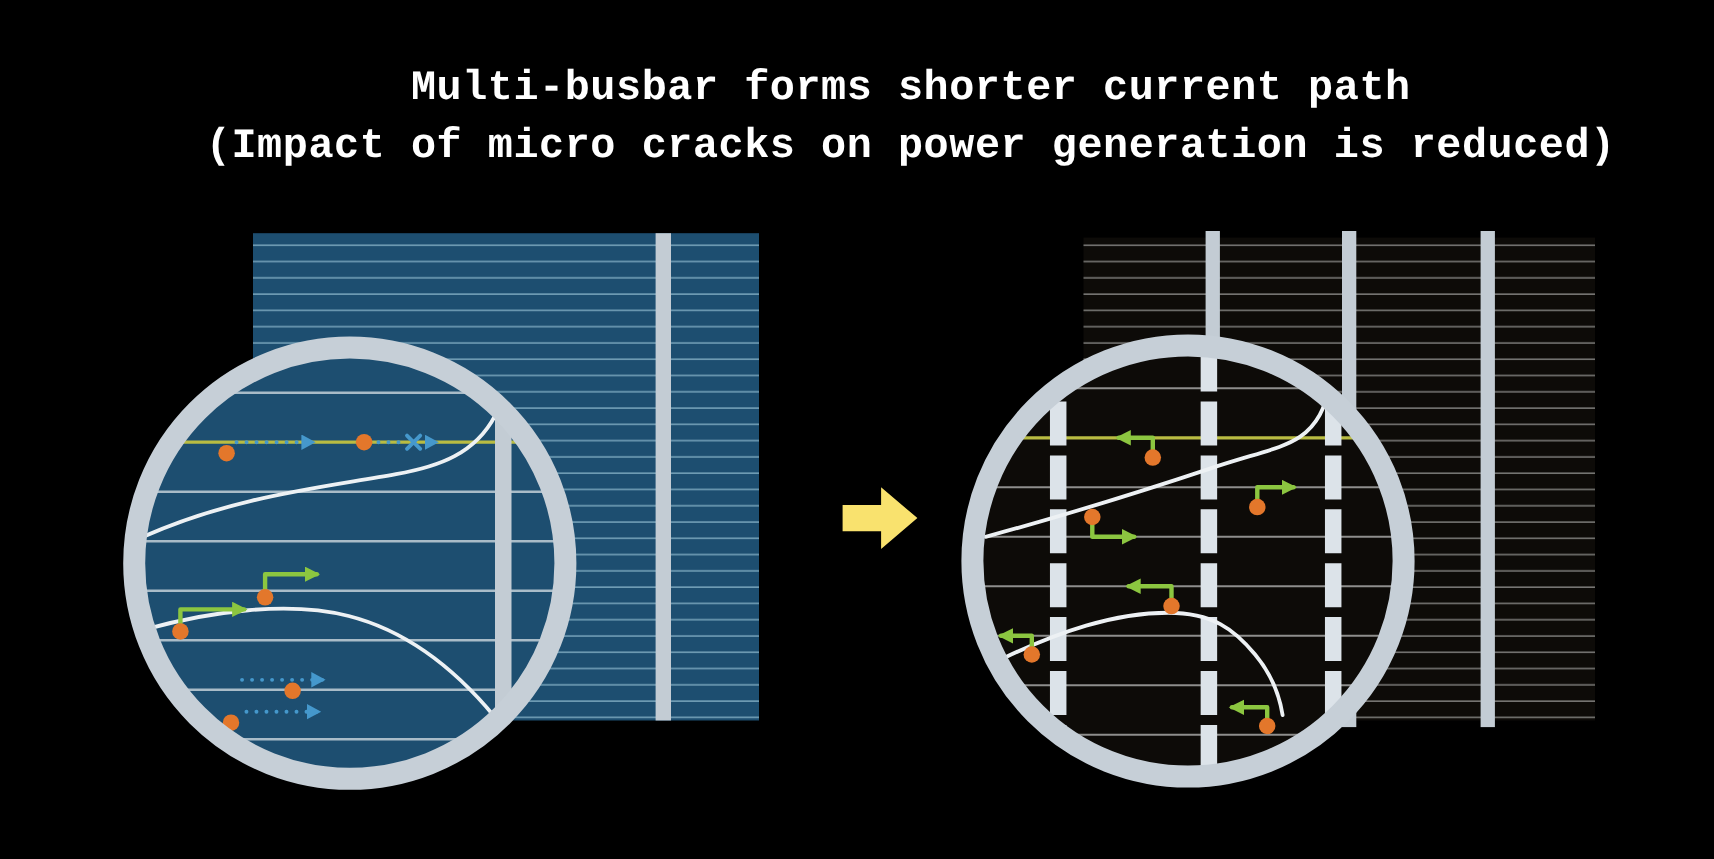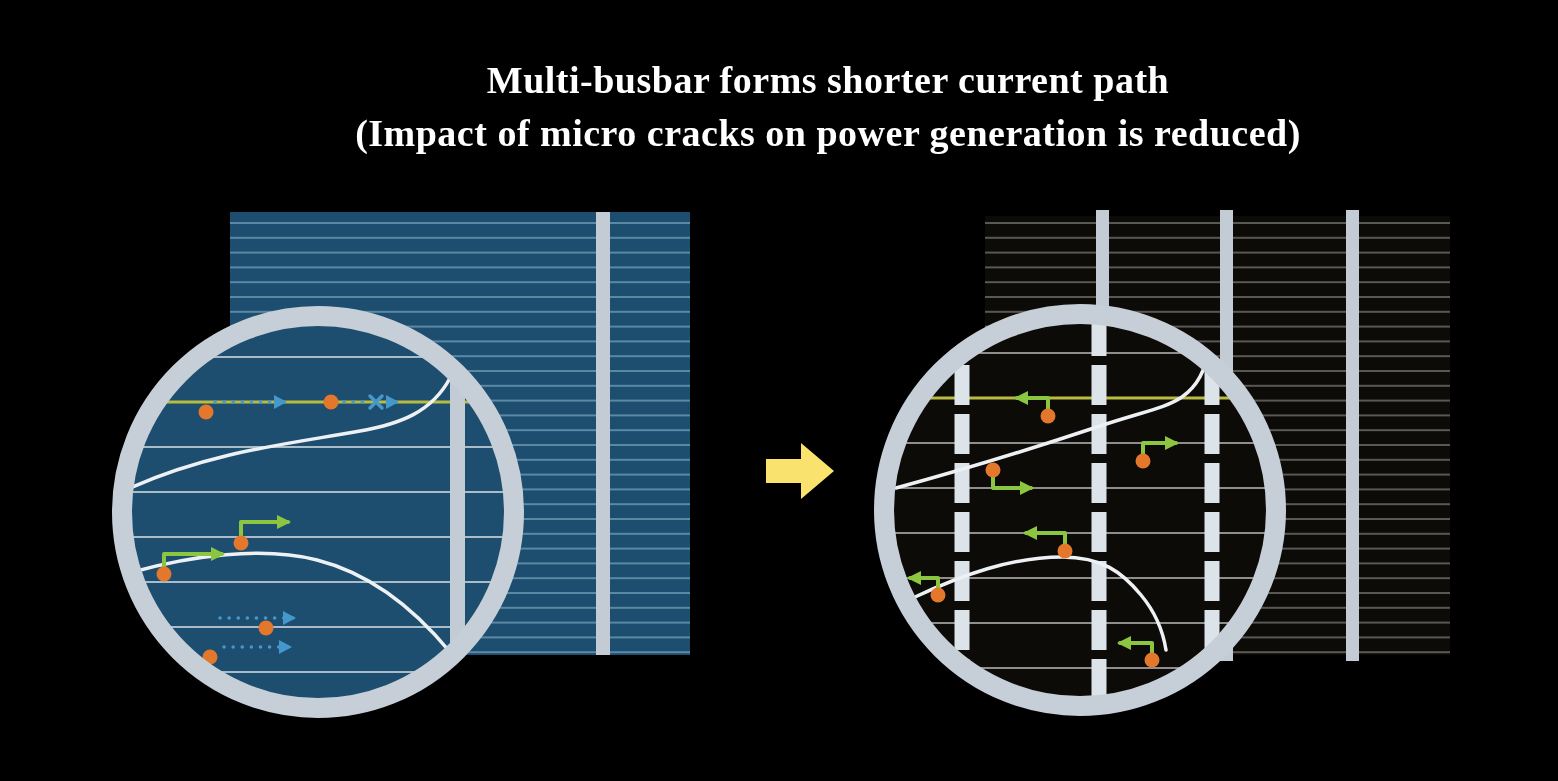--- a/index.html
+++ b/index.html
@@ -6,21 +6,21 @@
     margin: 0;
     padding: 0;
     background: #000000;
   }
   .stage {
     position: relative;
     width: 1558px;
     height: 781px;
     background: #000000;
     overflow: hidden;
-    font-family: Liberation Serif, serif;
+    font-family: Liberation Mono, monospace;
   }
   .stage svg {
     position: absolute;
     left: 0;
     top: 0;
   }
   .title {
     position: absolute;
     top: 54px;
     left: 0;

